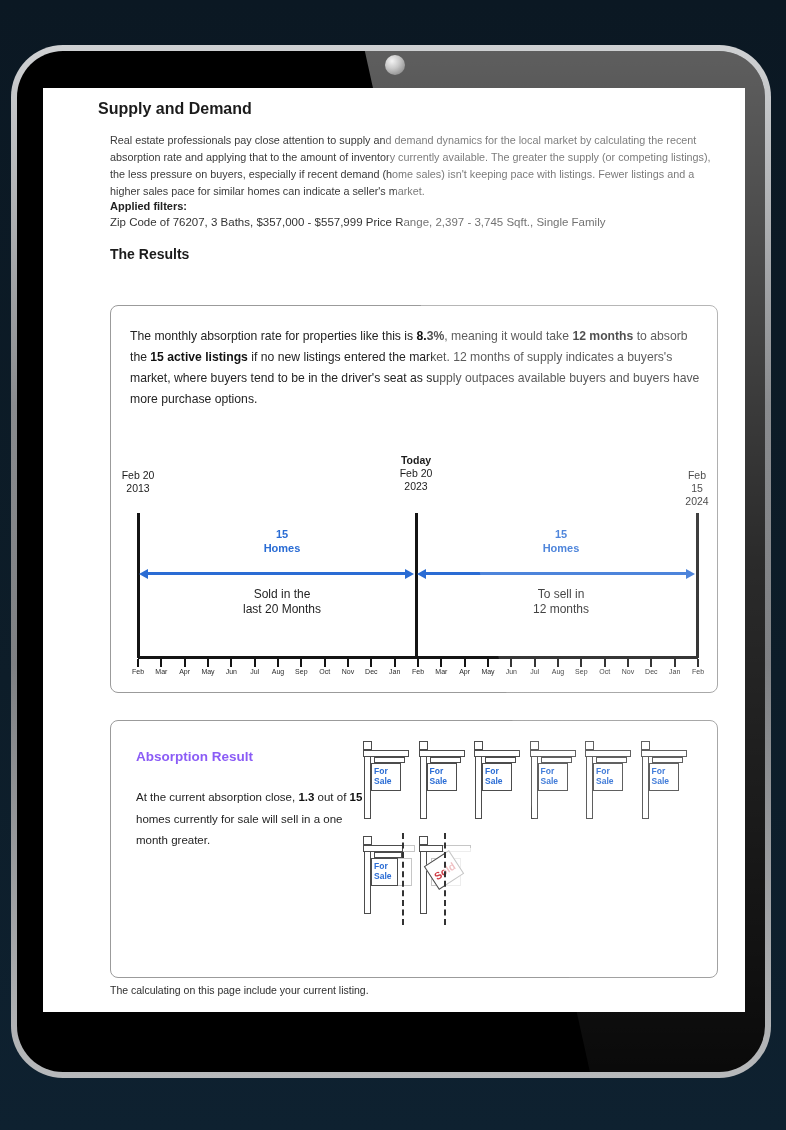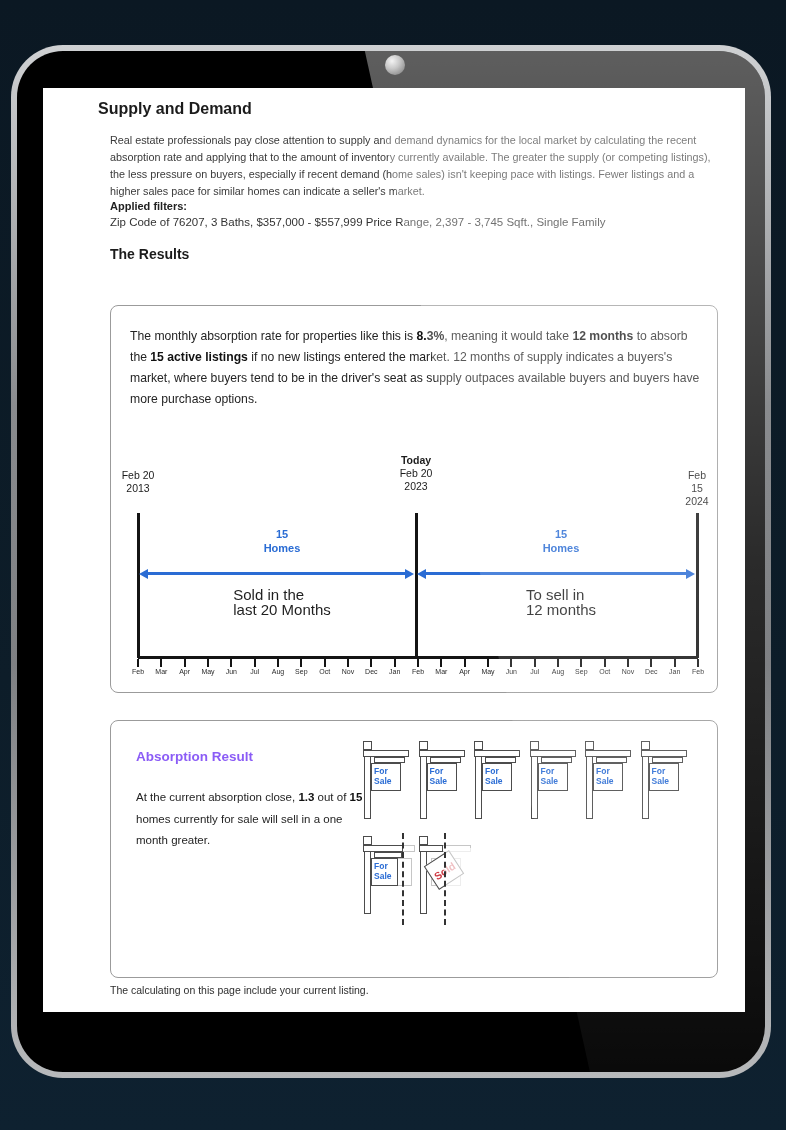--- a/index.html
+++ b/index.html
@@ -48,21 +48,21 @@
   .tick{position:absolute;width:2px;height:8px;top:353px;background:#141414;}
   .mlabel{position:absolute;top:362px;font-size:7px;color:#2a2a2a;transform:translateX(-50%);}
   .bcount{position:absolute;top:222px;text-align:center;font-size:11px;line-height:13.5px;font-weight:bold;
           color:var(--blue);transform:translateX(-50%);}
   .bcount .ln{display:block;}
   .arr{position:absolute;top:266px;height:3px;background:var(--blue);}
   .arr::before,.arr::after{content:"";position:absolute;top:-3.5px;width:0;height:0;
      border-top:5px solid transparent;border-bottom:5px solid transparent;}
   .arr::before{left:-8px;border-right:9px solid var(--blue);}
   .arr::after{right:-8px;border-left:9px solid var(--blue);}
-  .adesc{position:absolute;top:281px;font-size:15px;line-height:15px;color:#1f1f1f;transform:translateX(-50%);}
+  .adesc{position:absolute;top:281px;text-align:center;font-size:12px;line-height:15px;color:#1f1f1f;transform:translateX(-50%);}
   .adesc .ln{display:block;}
 
   
   .h3{position:absolute;left:25px;top:28px;font-size:13.5px;font-weight:bold;color:#8b5cf6;}
   .abody{position:absolute;left:25px;top:66px;width:232px;font-size:11.5px;line-height:21.5px;color:#242424;}
   .abody b{color:#111;}
   .legend{position:absolute;left:22px;top:164px;display:flex;align-items:flex-start;}
   .legend .sign{position:relative;}
   .legend-label{margin-left:14px;margin-top:26px;font-size:11.5px;color:#1d1d1d;}
   .signs-grid{position:absolute;left:250px;top:20px;width:350px;height:210px;}

